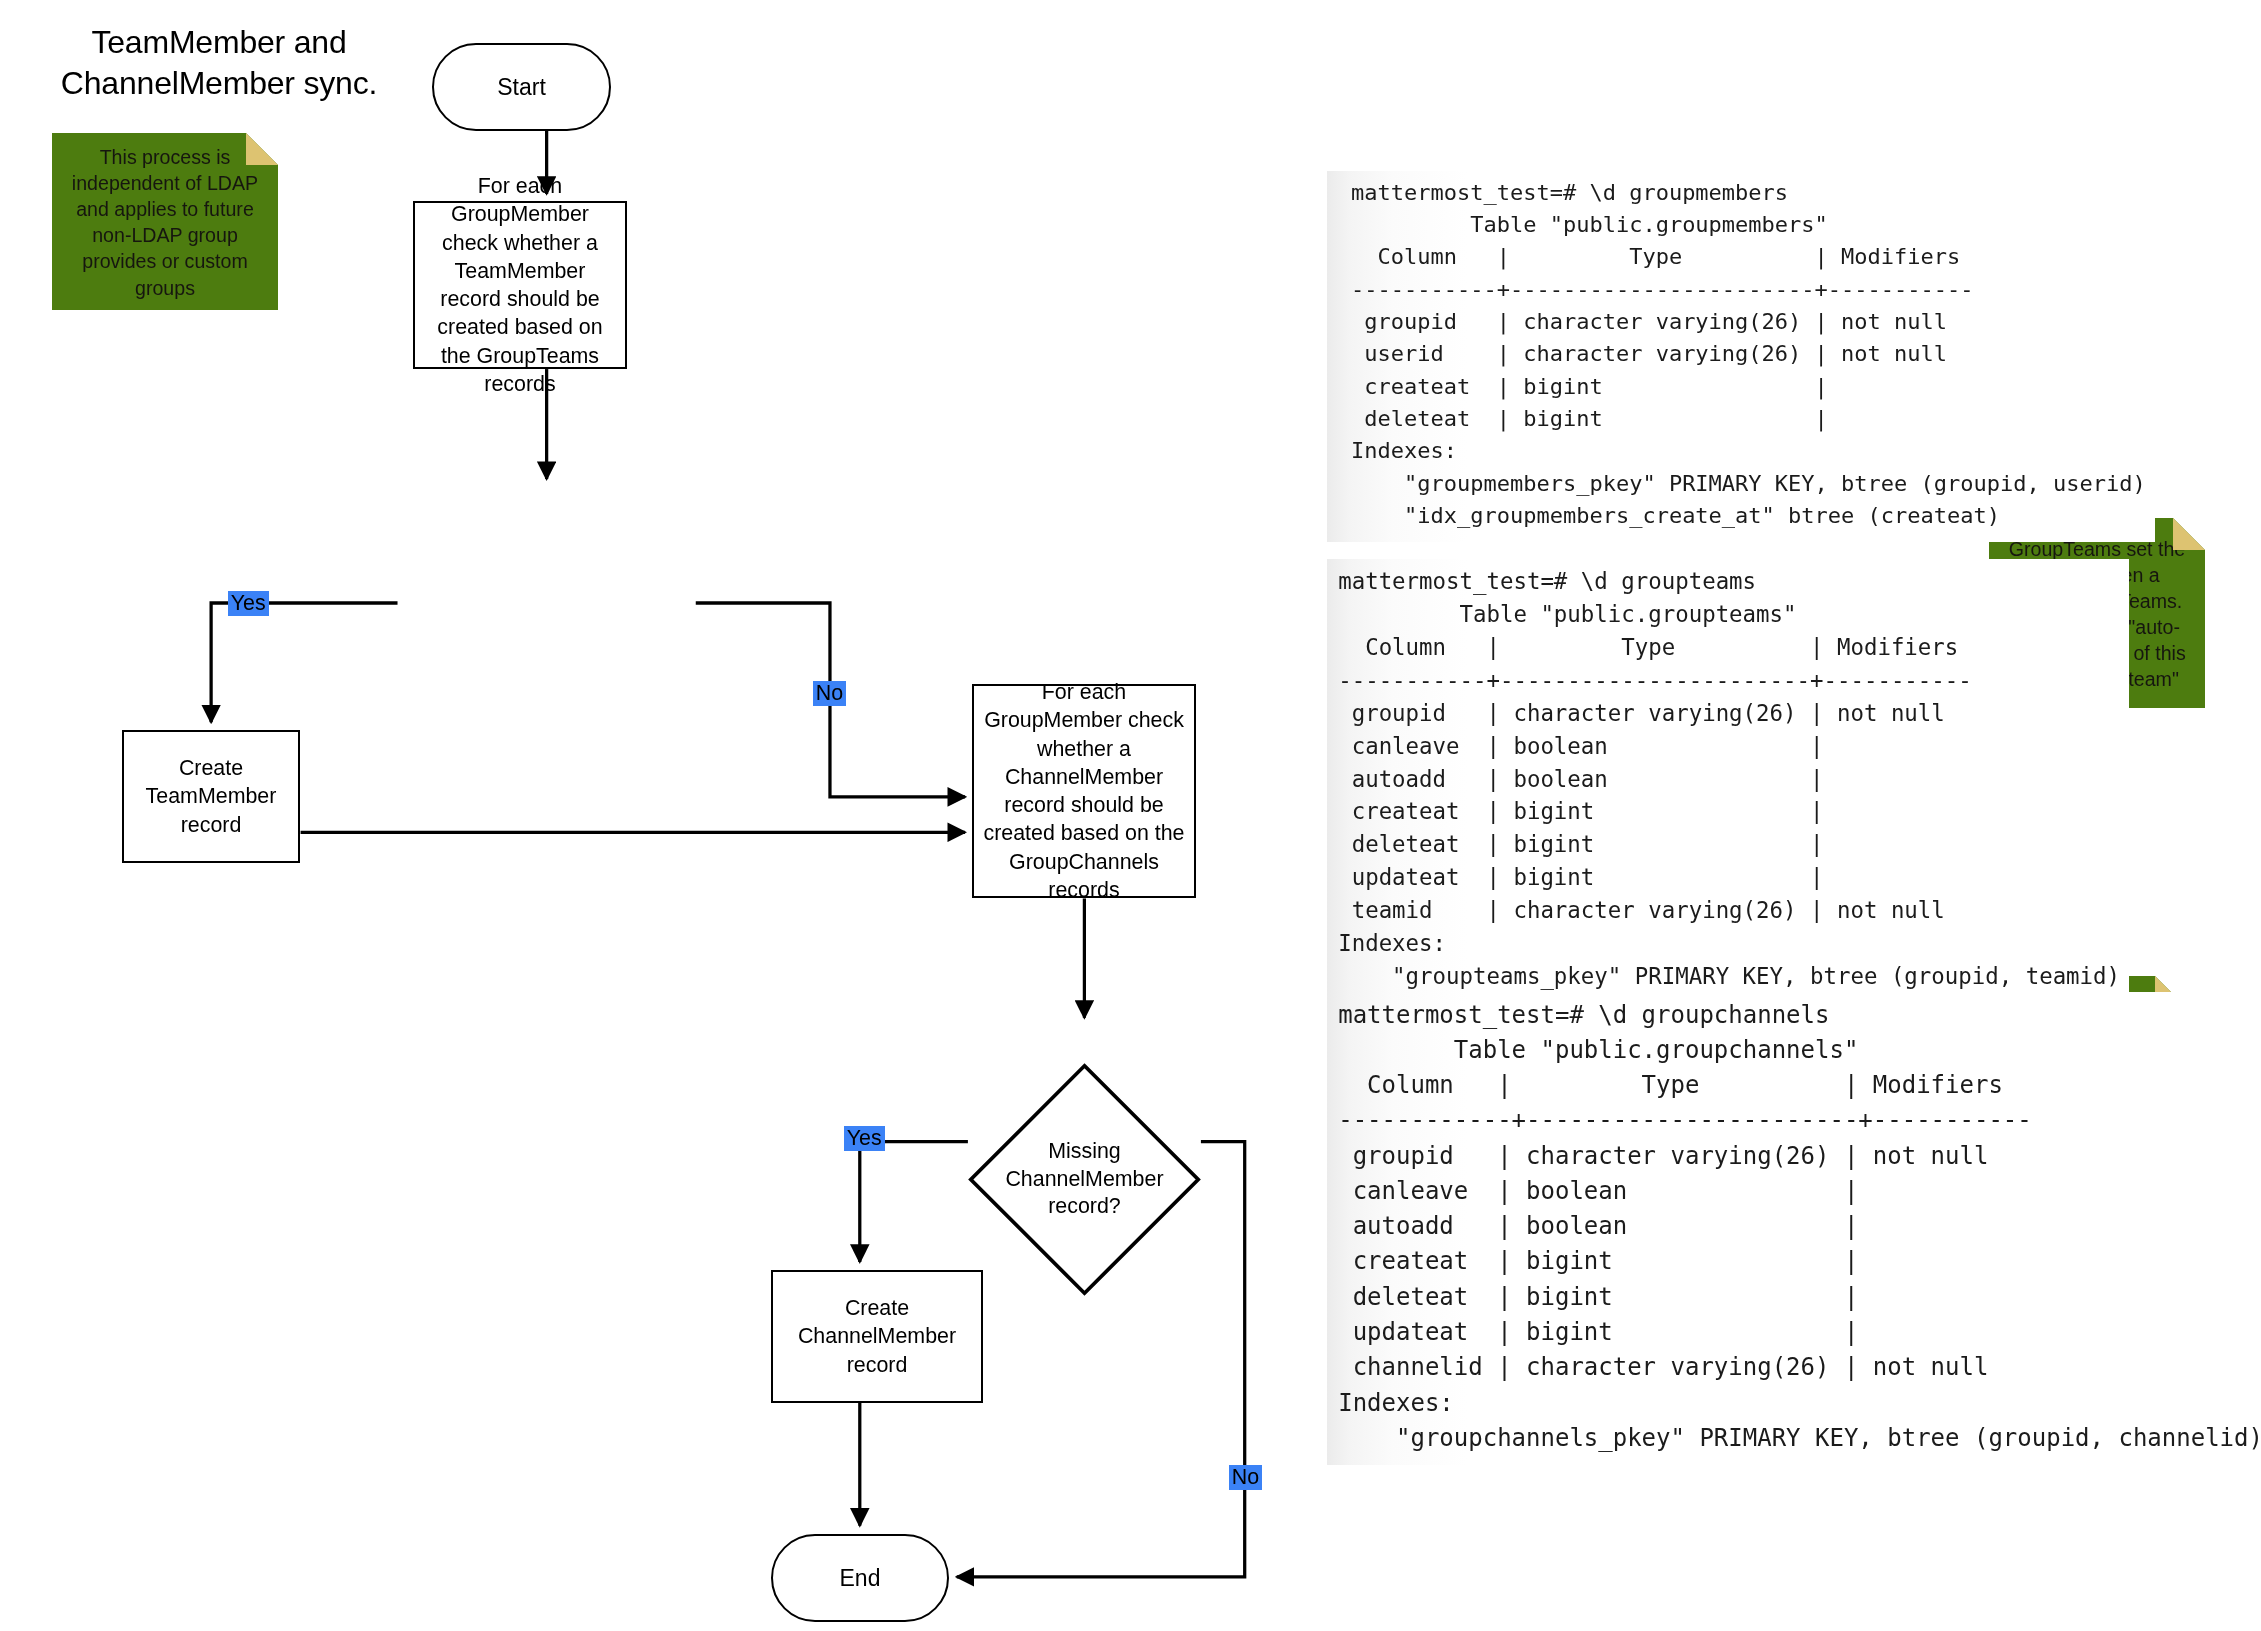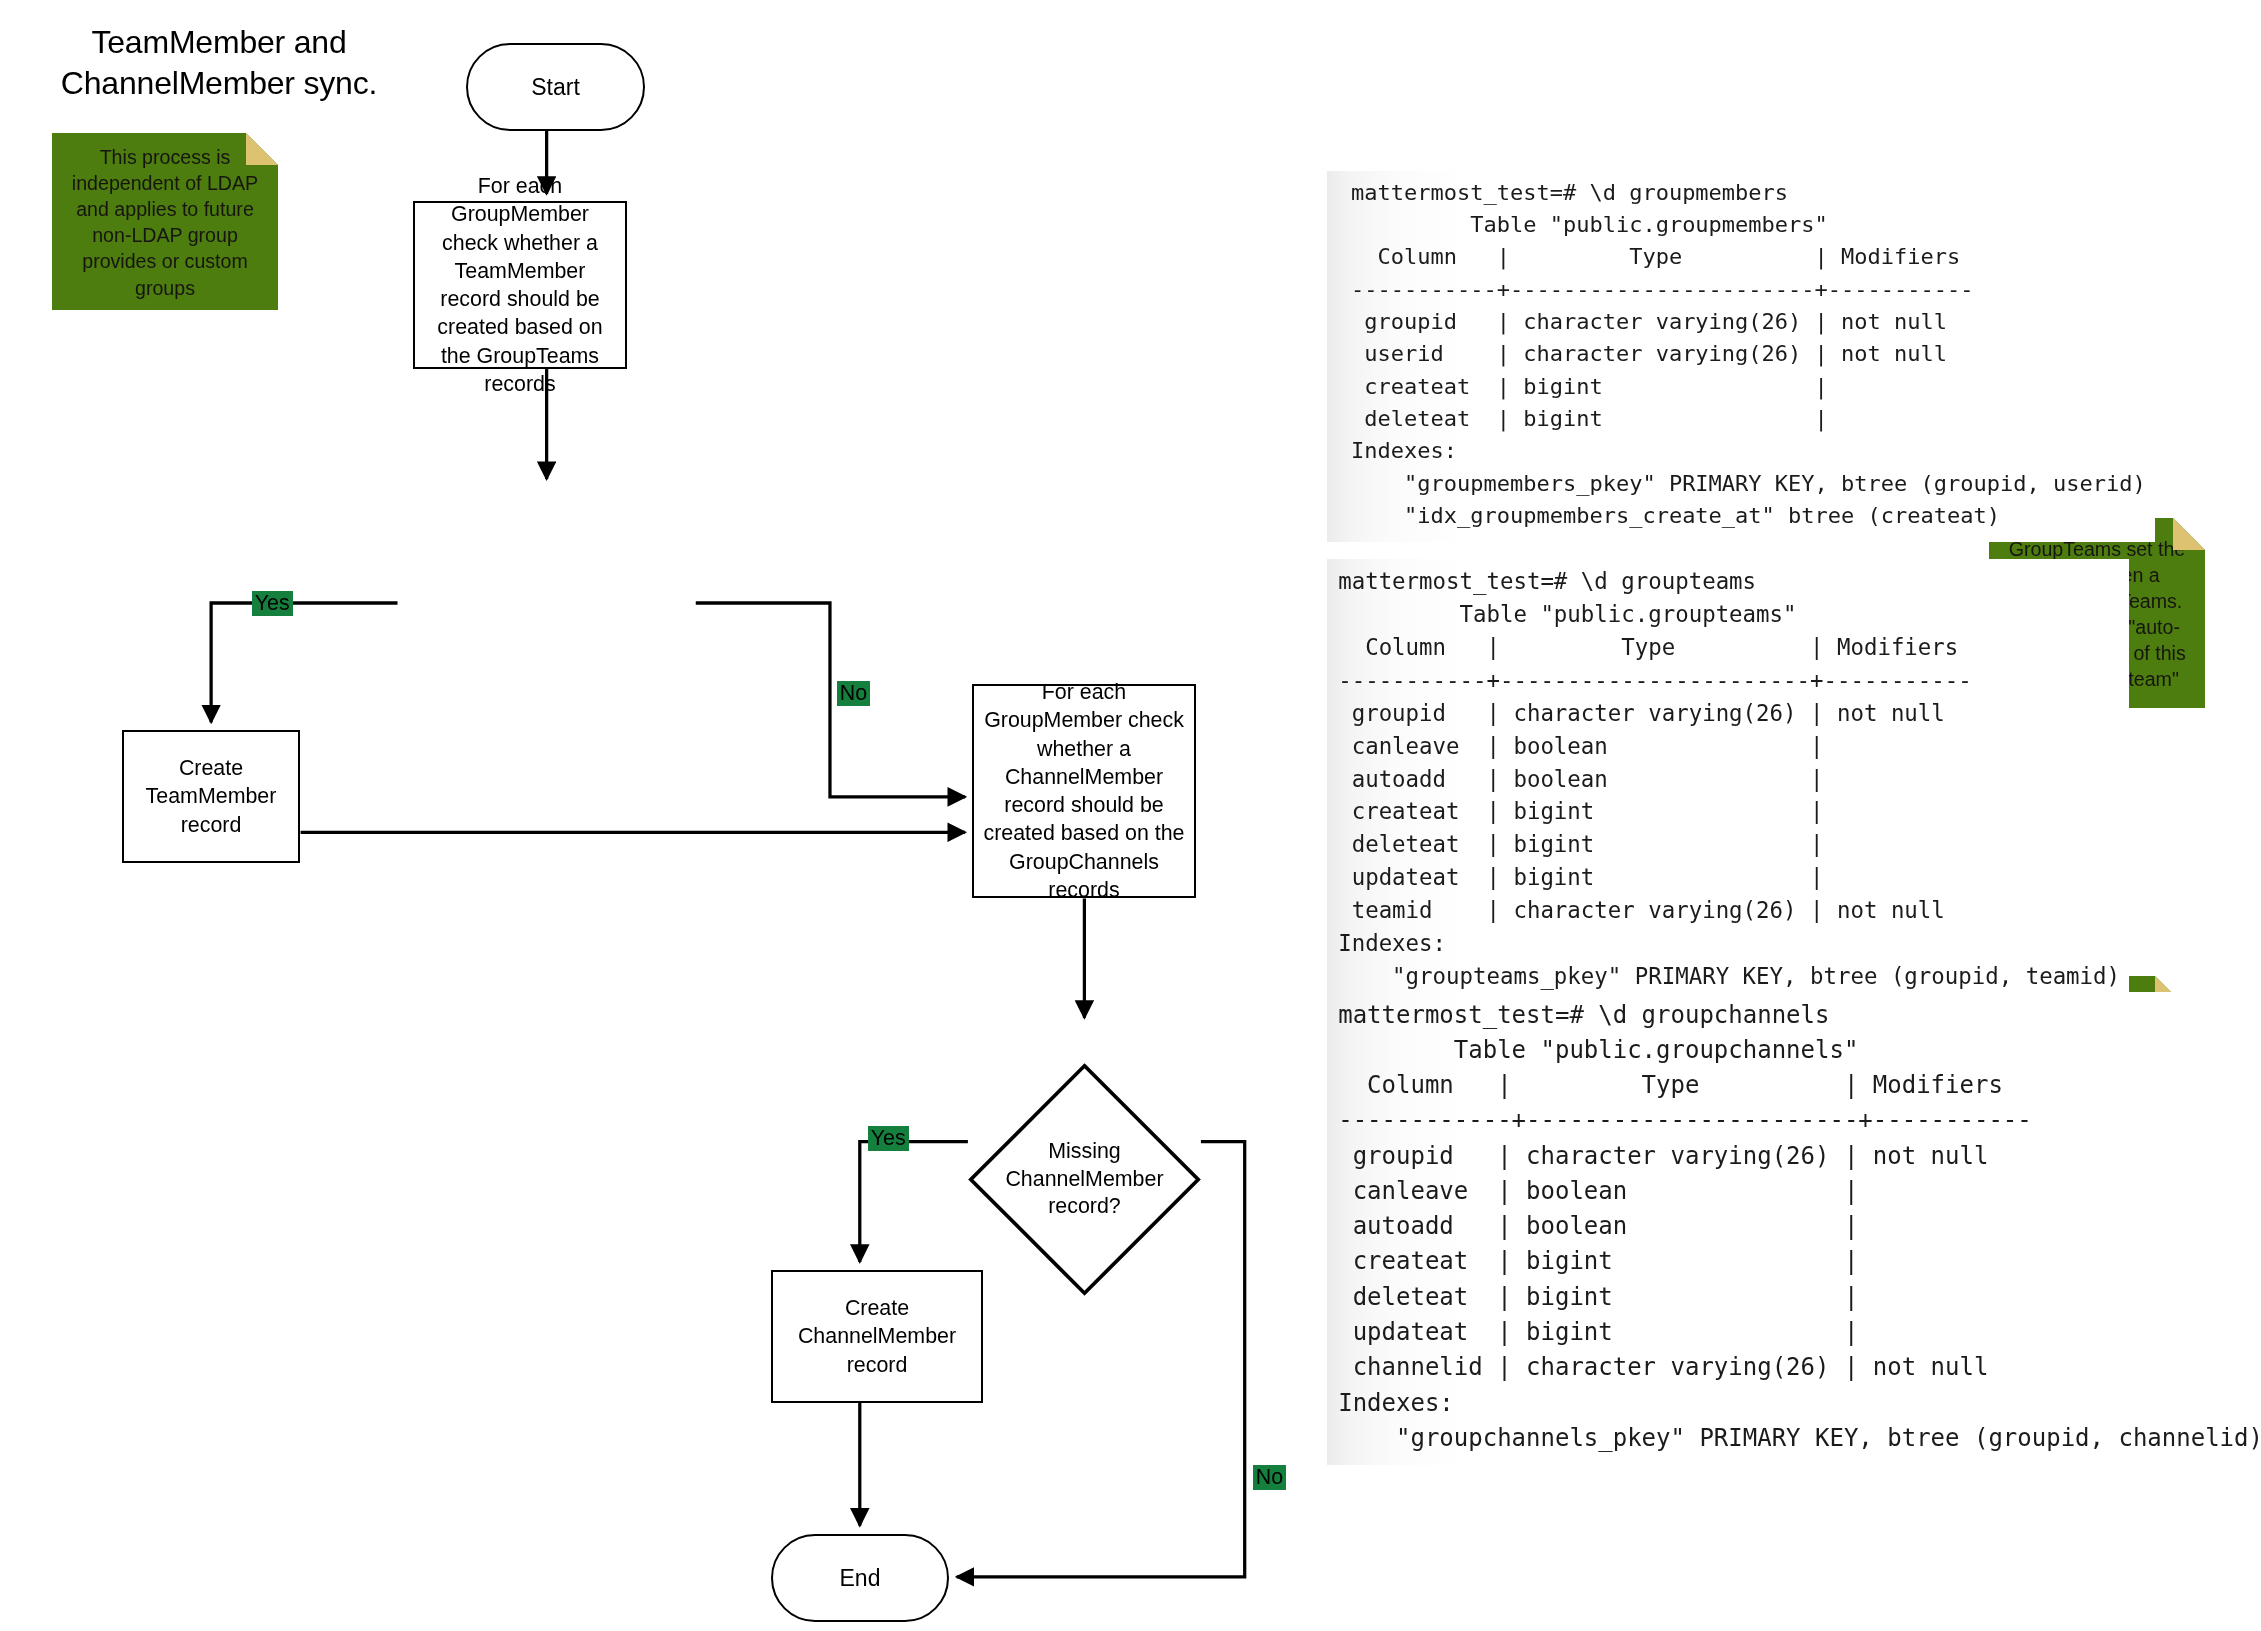--- a/index.html
+++ b/index.html
@@ -82,21 +82,21 @@
     display: flex;
     align-items: center;
     justify-content: center;
     text-align: center;
     font-size: 21.4px;
     line-height: 1.32;
     padding: 3.7px 7.5px;
   }
   .terminator { border-radius: 56px; }
 
-  #node-start   { left: 466px;  top: 43px;   width: 179px;  height: 88px;  font-size: 23px; }
+  #node-start   { left: 432px;  top: 43px;   width: 179px;  height: 88px;  font-size: 23px; }
   #node-proc-1  { left: 413px;  top: 201px;  width: 214px;  height: 168px; }
   #node-create-tm { left: 122px; top: 730px; width: 178px;  height: 133px; }
   #node-proc-2  { left: 972px; top: 684px;  width: 224px;  height: 214px; }
   #node-create-cm { left: 771px; top: 1270px; width: 212px; height: 133px; }
   #node-end     { left: 771px;  top: 1534px; width: 178px;  height: 88px;  font-size: 23px; }
 
   
   .diamond-wrap { position: absolute; }
   .diamond-wrap .diamond-shape {
     position: absolute;
@@ -126,24 +126,23 @@
     width: 2262px;
     height: 1631px;
     pointer-events: none;
   }
 
   
   .edge-label {
     position: absolute;
     font-size: 21.4px;
     color: #000000;
-    background: #15803d;
+    background: #3b82f6;
     padding: 0 2.8px;
     white-space: nowrap;
-    margin-left: 24px;
   }
   #label-yes-1 { left: 228px;  top: 591px; }
   #label-no-1  { left: 813px;  top: 681px; }
   #label-yes-2 { left: 844px;  top: 1126px; }
   #label-no-2  { left: 1229px; top: 1465px; }
 
   
   .code-block {
     position: absolute;
     font-family: "DejaVu Sans Mono", "Liberation Mono", monospace;

